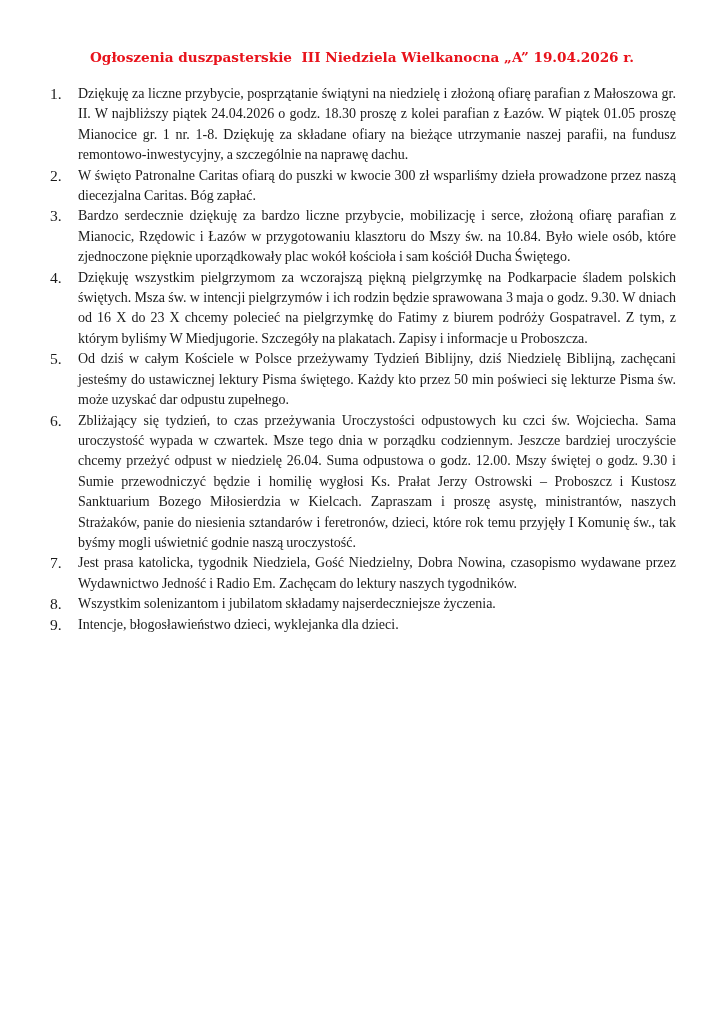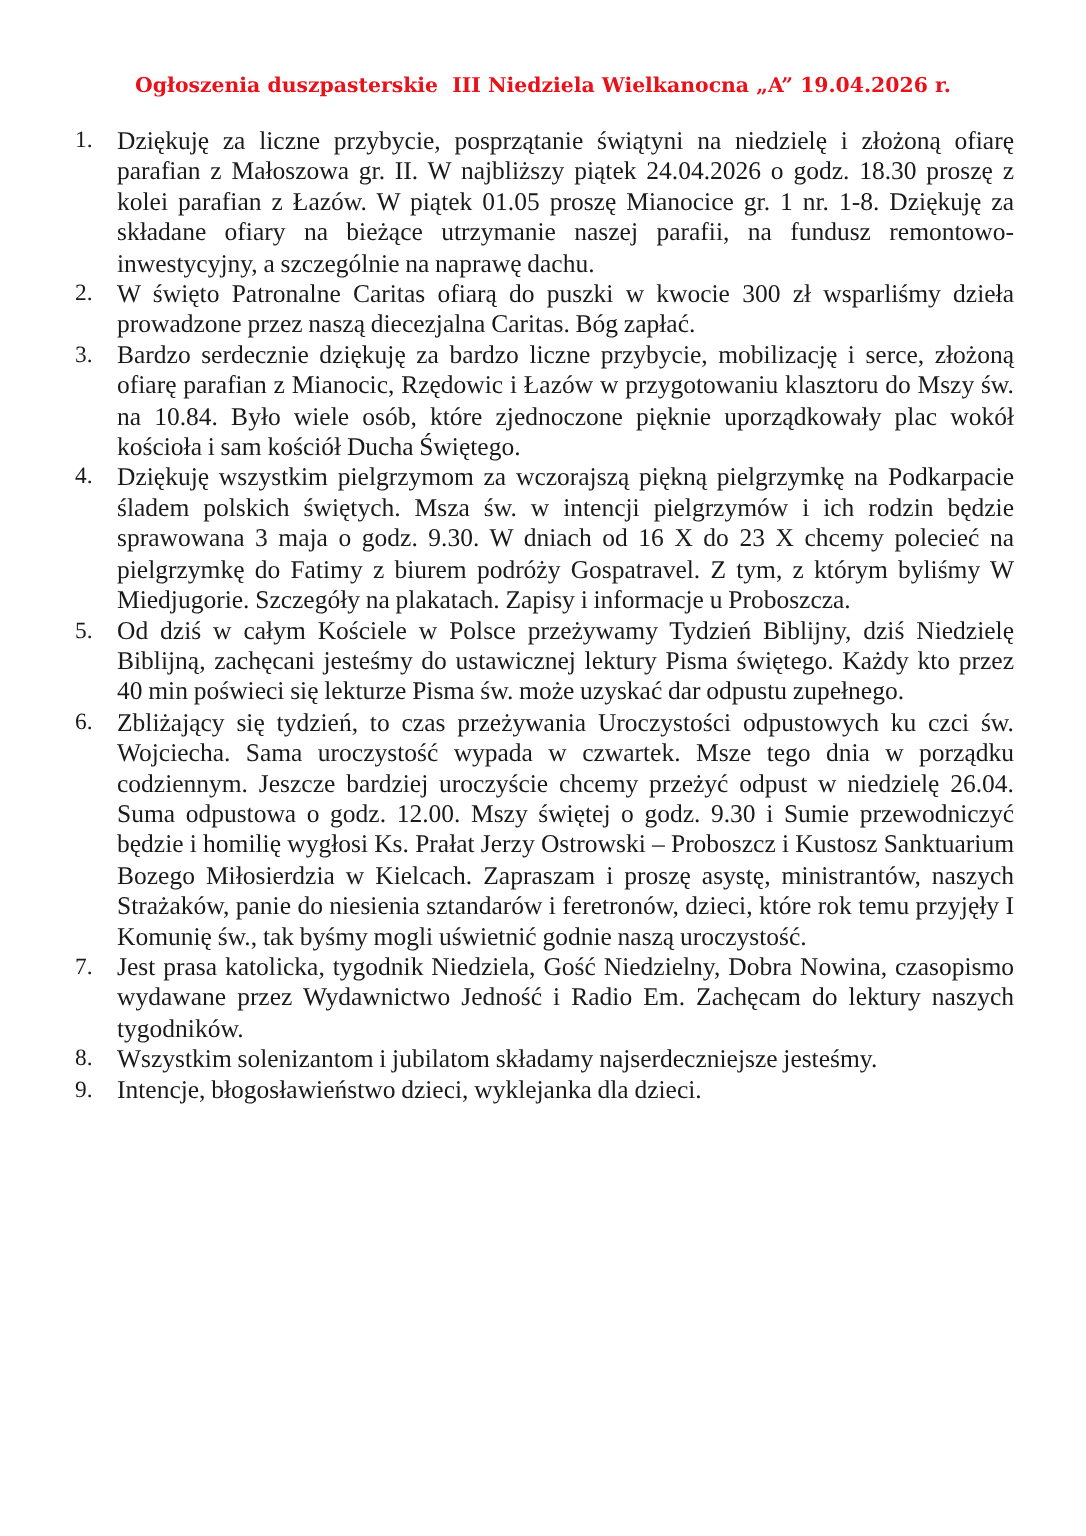--- a/index.html
+++ b/index.html
@@ -53,21 +53,21 @@
     padding: 0;
   }
   .num {
     flex: 0 0 28px;
     width: 28px;
     font-size: 15.6px;
     line-height: 20.4px;
   }
   .text {
     flex: 1 1 auto;
-    font-size: 17px;
+    font-size: 14px;
     line-height: 20.4px;
     text-align: justify;
     hyphens: none;
     word-spacing: -0.4px;
   }
 </style>
 </head>
 <body>
 
 <div class="page">
@@ -85,32 +85,32 @@
     <li class="item">
       <span class="num">3.</span>
       <span class="text">Bardzo serdecznie dziękuję za bardzo liczne przybycie, mobilizację i serce, złożoną ofiarę parafian z Mianocic, Rzędowic i Łazów w przygotowaniu klasztoru do Mszy św. na 10.84. Było wiele osób, które zjednoczone pięknie uporządkowały plac wokół kościoła i sam kościół Ducha Świętego.</span>
     </li>
     <li class="item">
       <span class="num">4.</span>
       <span class="text">Dziękuję wszystkim pielgrzymom za wczorajszą piękną pielgrzymkę na Podkarpacie śladem polskich świętych. Msza św. w intencji pielgrzymów i ich rodzin będzie sprawowana 3 maja o godz. 9.30. W dniach od 16 X do 23 X chcemy polecieć na pielgrzymkę do Fatimy z biurem podróży Gospatravel. Z tym, z którym byliśmy W Miedjugorie. Szczegóły na plakatach. Zapisy i informacje u Proboszcza.</span>
     </li>
     <li class="item">
       <span class="num">5.</span>
-      <span class="text">Od dziś w całym Kościele w Polsce przeżywamy Tydzień Biblijny, dziś Niedzielę Biblijną, zachęcani jesteśmy do ustawicznej lektury Pisma świętego. Każdy kto przez 40 min poświeci się lekturze Pisma św. może uzyskać dar odpustu zupełnego.</span>
+      <span class="text">Od dziś w całym Kościele w Polsce przeżywamy Tydzień Biblijny, dziś Niedzielę Biblijną, zachęcani jesteśmy do ustawicznej lektury Pisma świętego. Każdy kto przez 50 min poświeci się lekturze Pisma św. może uzyskać dar odpustu zupełnego.</span>
     </li>
     <li class="item">
       <span class="num">6.</span>
       <span class="text">Zbliżający się tydzień, to czas przeżywania Uroczystości odpustowych ku czci św. Wojciecha. Sama uroczystość wypada w czwartek. Msze tego dnia w porządku codziennym. Jeszcze bardziej uroczyście chcemy przeżyć odpust w niedzielę 26.04. Suma odpustowa o godz. 12.00. Mszy świętej o godz. 9.30 i Sumie przewodniczyć będzie i homilię wygłosi Ks. Prałat Jerzy Ostrowski – Proboszcz i Kustosz Sanktuarium Bozego Miłosierdzia w Kielcach. Zapraszam i proszę asystę, ministrantów, naszych Strażaków, panie do niesienia sztandarów i feretronów, dzieci, które rok temu przyjęły I Komunię św., tak byśmy mogli uświetnić godnie naszą uroczystość.</span>
     </li>
     <li class="item">
       <span class="num">7.</span>
       <span class="text">Jest prasa katolicka, tygodnik Niedziela, Gość Niedzielny, Dobra Nowina, czasopismo wydawane przez Wydawnictwo Jedność i Radio Em. Zachęcam do lektury naszych tygodników.</span>
     </li>
     <li class="item">
       <span class="num">8.</span>
-      <span class="text">Wszystkim solenizantom i jubilatom składamy najserdeczniejsze jesteśmy.</span>
+      <span class="text">Wszystkim solenizantom i jubilatom składamy najserdeczniejsze życzenia.</span>
     </li>
     <li class="item">
       <span class="num">9.</span>
       <span class="text">Intencje, błogosławieństwo dzieci, wyklejanka dla dzieci.</span>
     </li>
   </ol>
 </div>
 
 </body></html>

